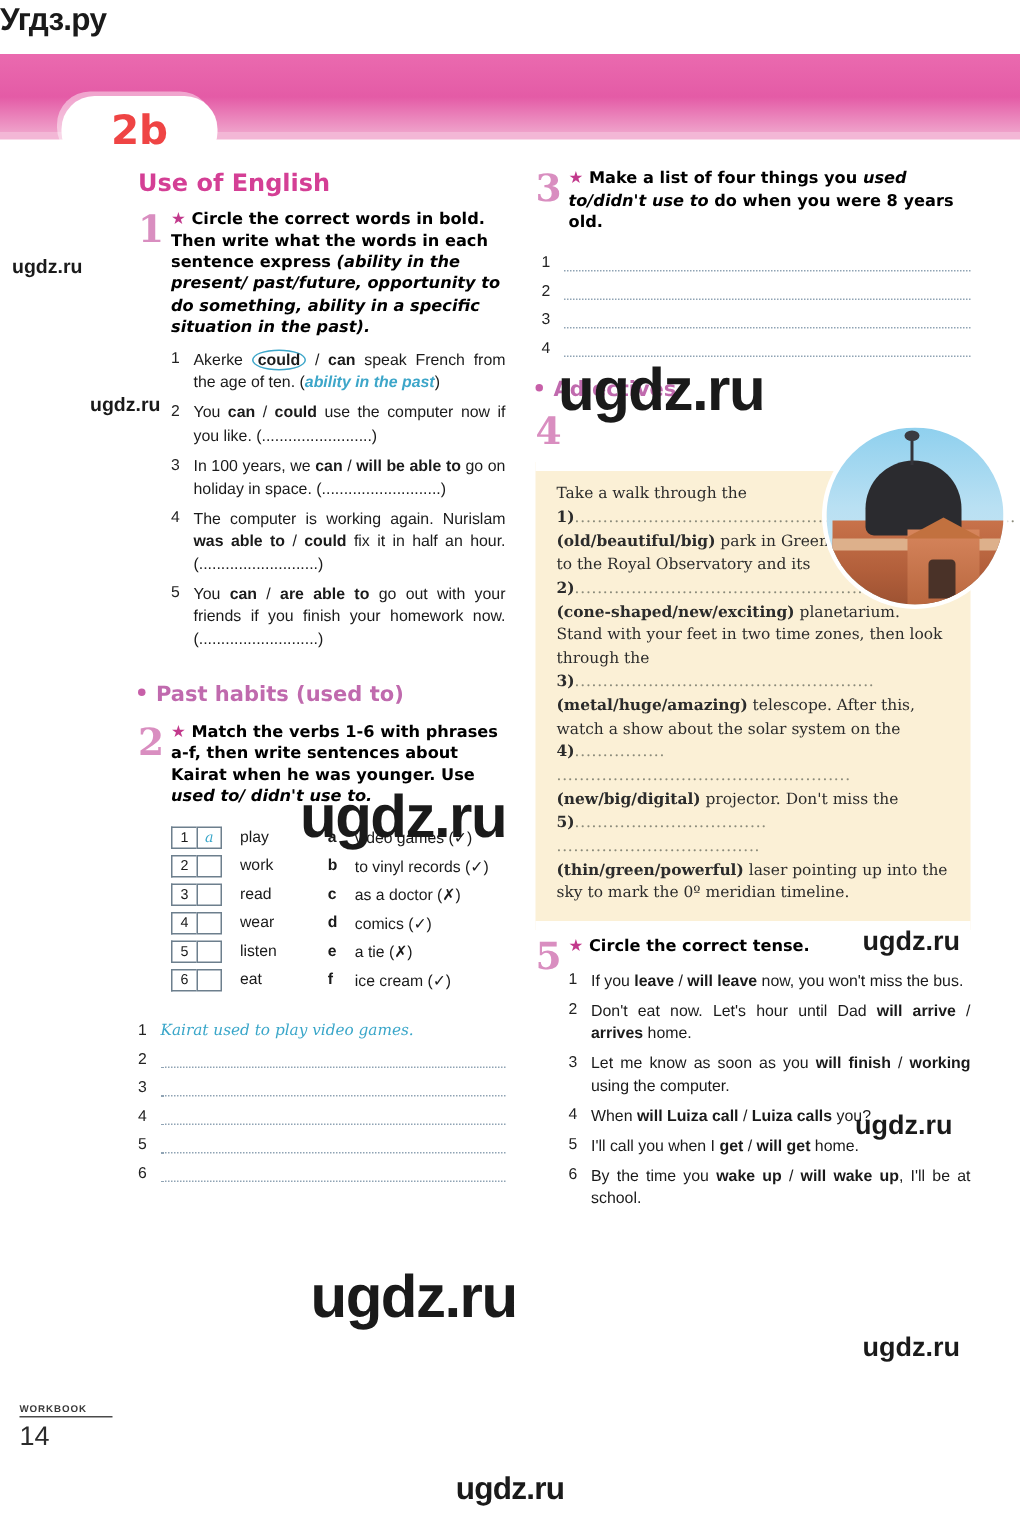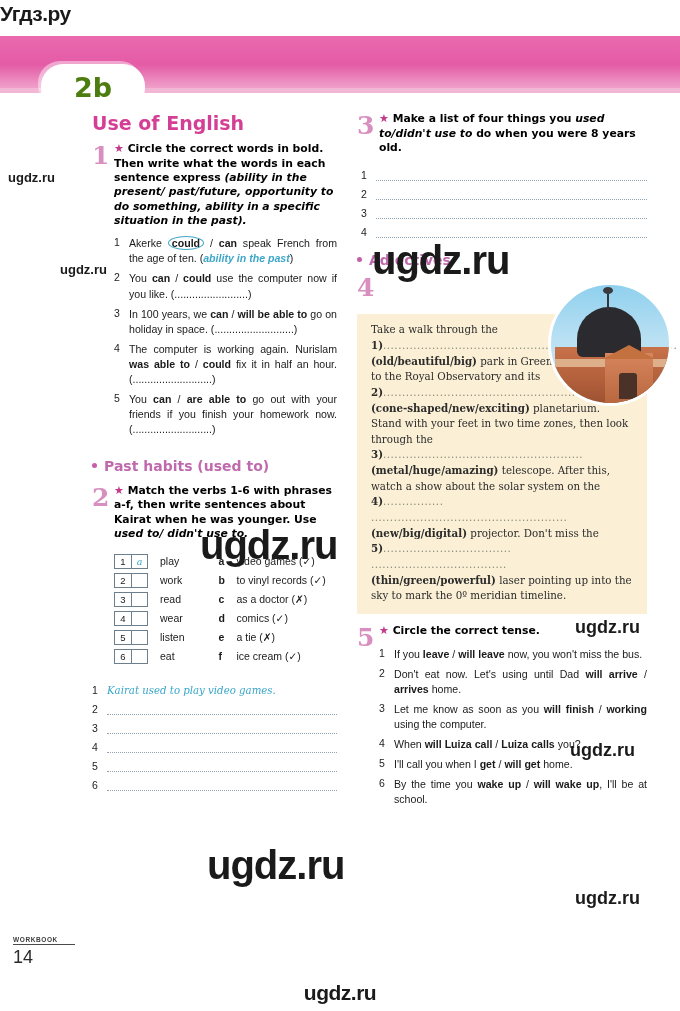--- a/index.html
+++ b/index.html
@@ -53,32 +53,32 @@
   .tab {
     position: absolute; left: 41px; top: 64px;
     width: 104px; height: 46px;
     background: #ffffff;
     border-radius: 22px;
     box-shadow: -3px -3px 0 0 rgba(255,255,255,.45);
     display: flex; align-items: center; justify-content: center;
   }
   .tab span {
     font-family: "DejaVu Sans", sans-serif;
-    font-weight: bold; font-size: 27px; color: #4d7c0f;
+    font-weight: bold; font-size: 27px; color: #ef4444;
     letter-spacing: 0px;
   }
 
   
   .col-left  { position: absolute; left: 92px;  top: 112px; width: 245px; }
   .col-right { position: absolute; left: 357px; top: 112px; width: 290px; }
 
   h1.section-title {
     margin: 0 0 8px 0;
     font-family: "DejaVu Sans", sans-serif;
-    font-size: 19px; font-weight: bold; color: #d43f95;
+    font-size: 16px; font-weight: bold; color: #d43f95;
   }
   .sub {
     display: flex; align-items: baseline; gap: 7px;
     margin: 0 0 6px 0;
   }
   .sub .dot {
     width: 5px; height: 5px; border-radius: 50%;
     background: #c75fa8; flex: none; position: relative; top: -3px;
   }
   .sub .lbl {
@@ -496,21 +496,21 @@
           <span>Circle the correct tense.</span>
         </div>
 
         <div class="qlist">
           <div class="q">
             <span class="n">1</span>
             <span class="t"><span>If you </span><b>leave</b><span> / </span><b>will leave</b><span> now, you won't miss the bus.</span></span>
           </div>
           <div class="q">
             <span class="n">2</span>
-            <span class="t"><span>Don't eat now. Let's using until Dad </span><b>will arrive</b><span> / </span><b>arrives</b><span> home.</span></span>
+            <span class="t"><span>Don't eat now. Let's hour until Dad </span><b>will arrive</b><span> / </span><b>arrives</b><span> home.</span></span>
           </div>
           <div class="q">
             <span class="n">3</span>
             <span class="t"><span>Let me know as soon as you </span><b>will finish</b><span> / </span><b>working</b><span> using the computer.</span></span>
           </div>
           <div class="q">
             <span class="n">4</span>
             <span class="t"><span>When </span><b>will Luiza call</b><span> / </span><b>Luiza calls</b><span> you?</span></span>
           </div>
           <div class="q">

